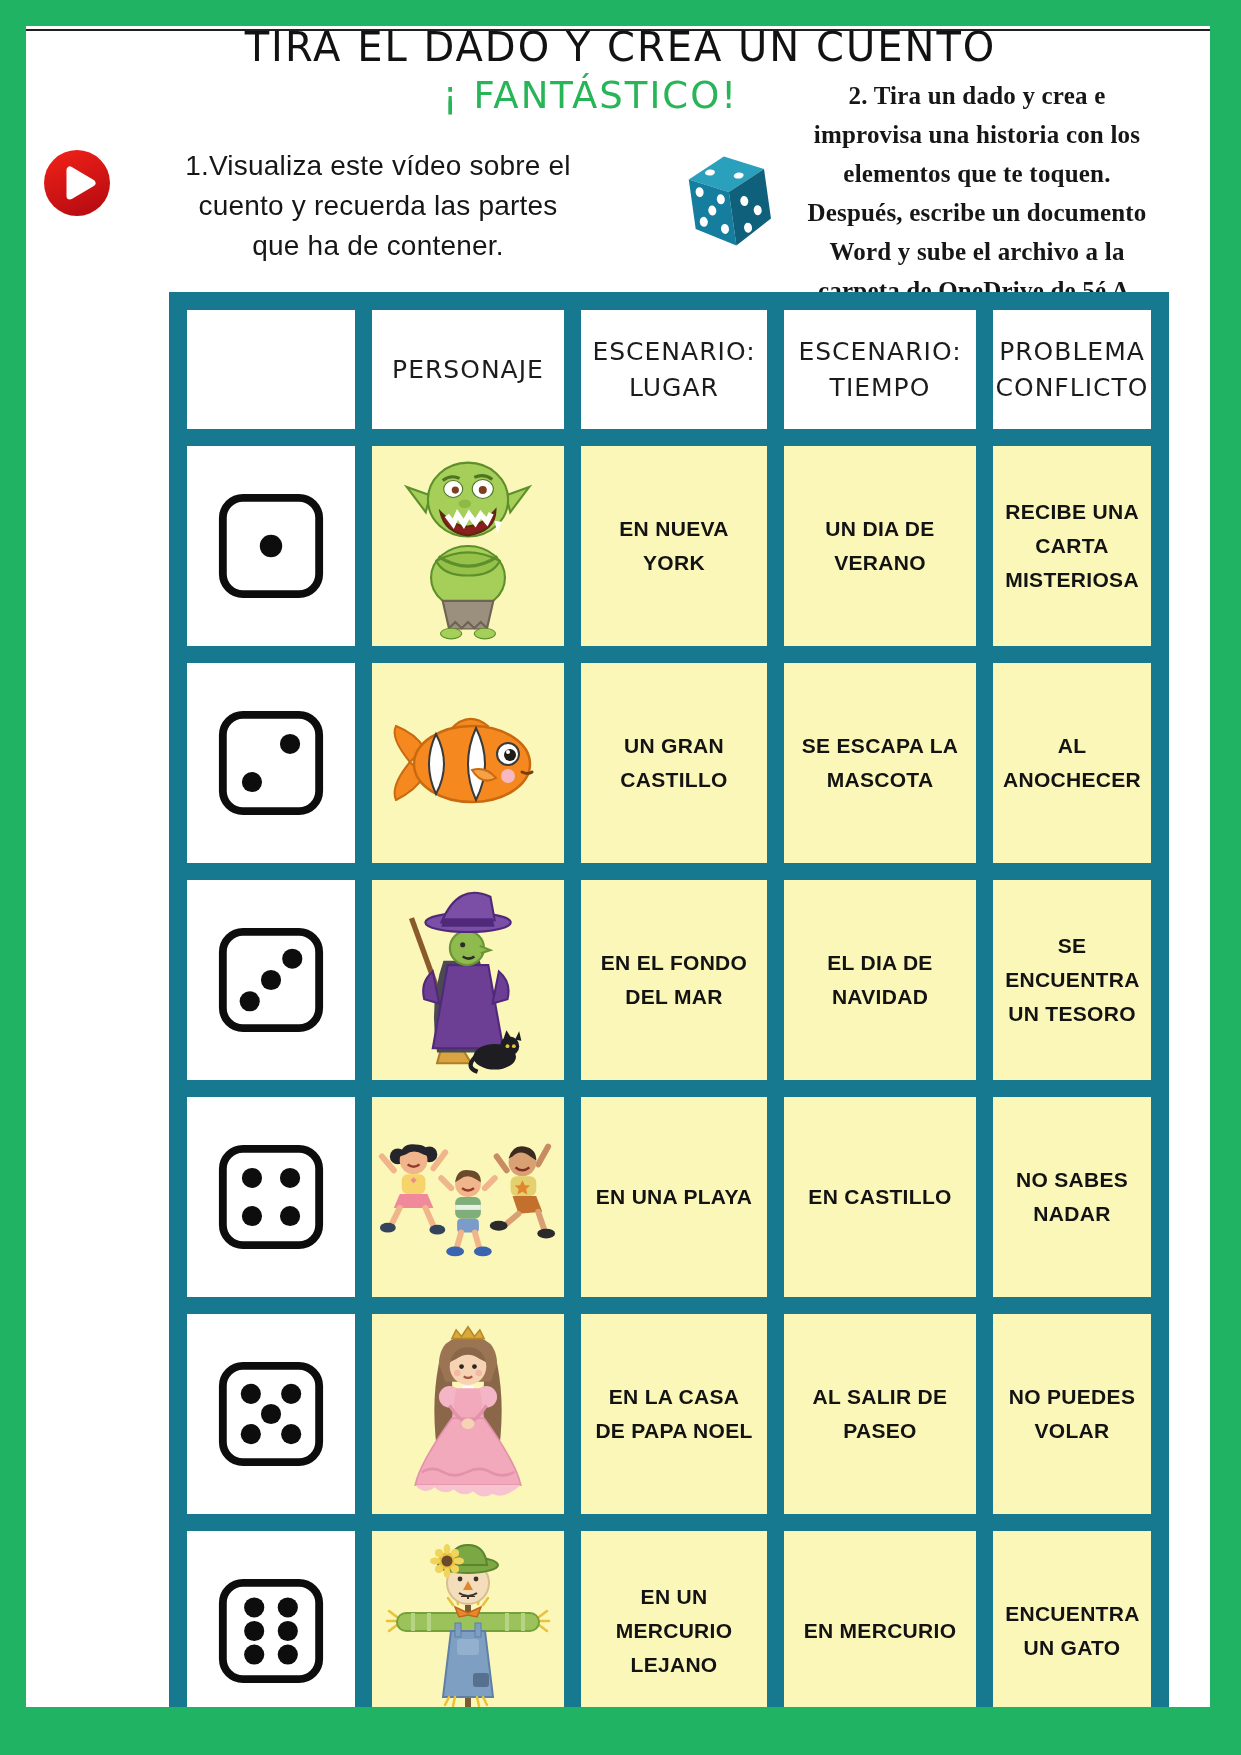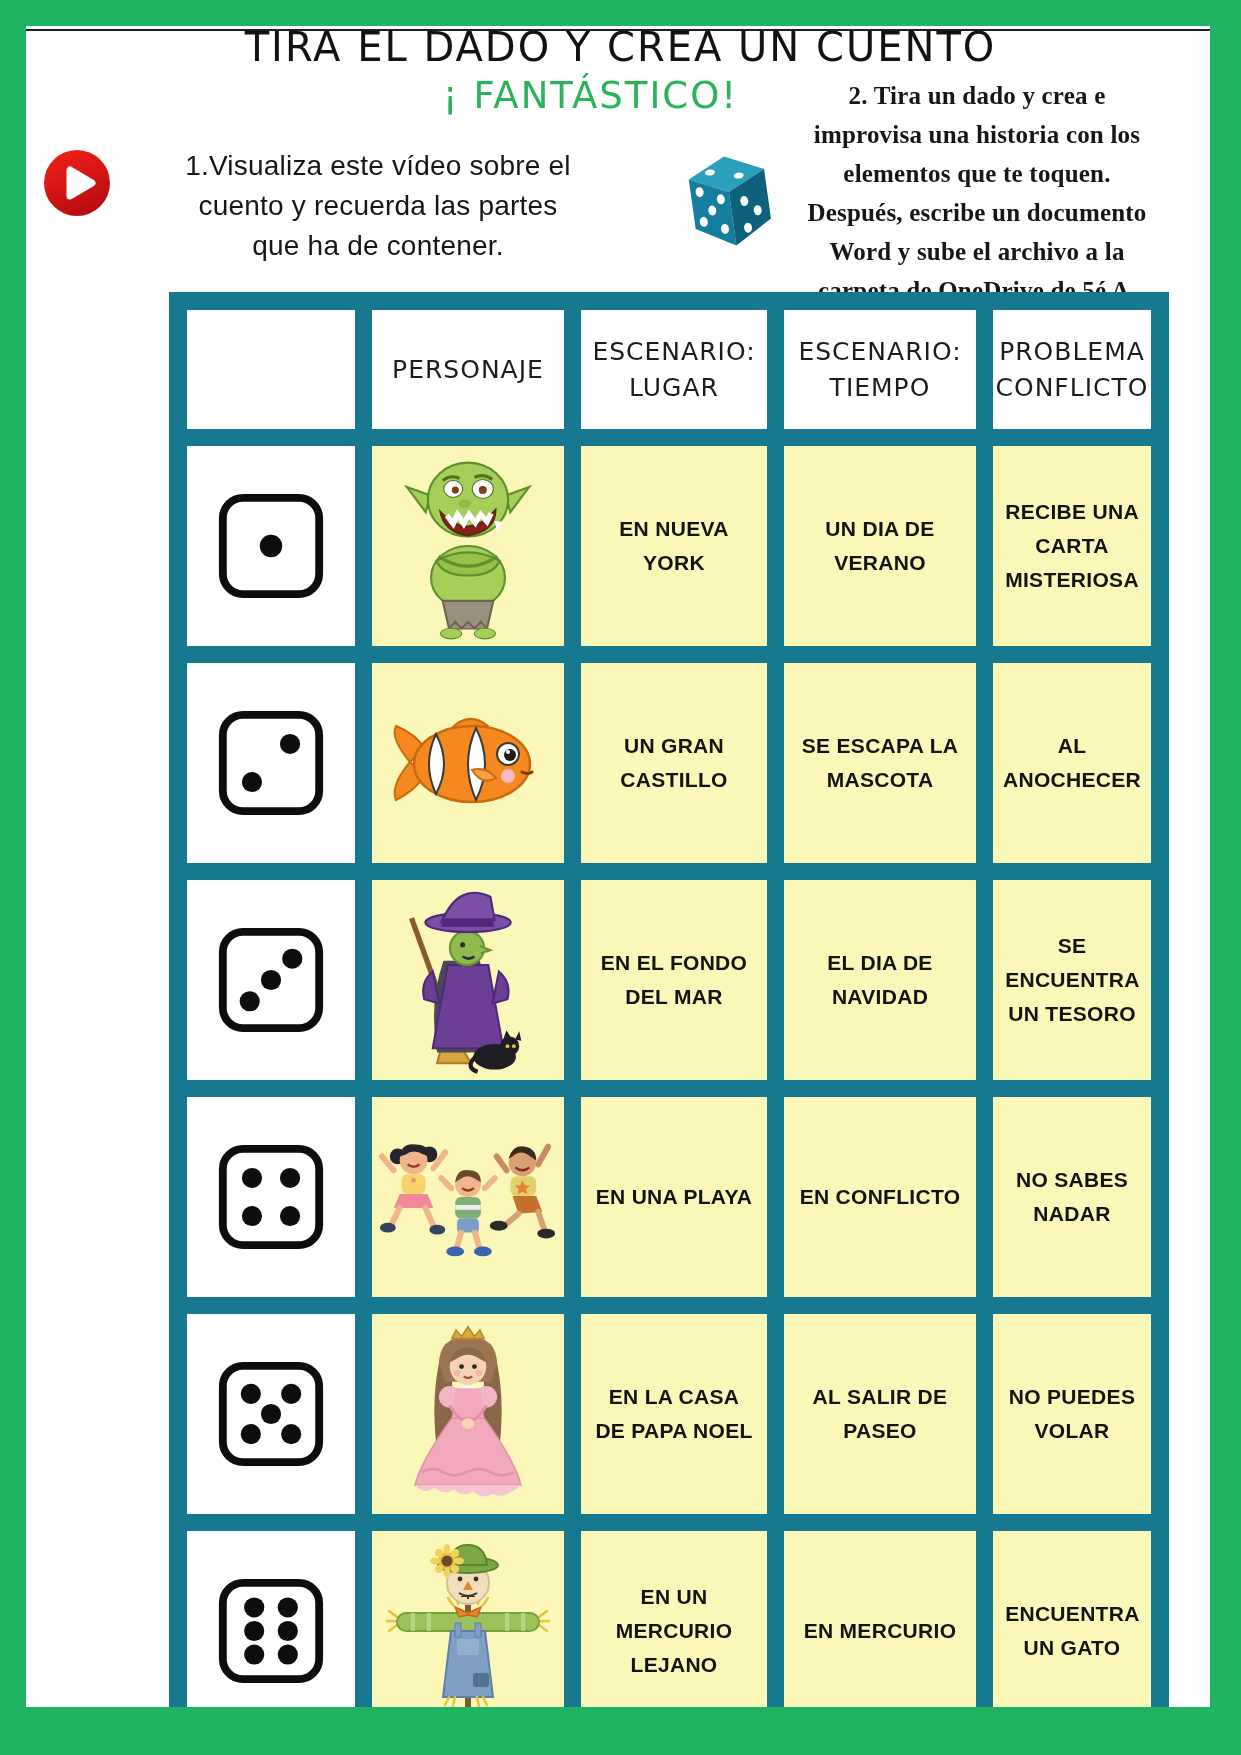--- a/index.html
+++ b/index.html
@@ -267,21 +267,21 @@
         <path d="M143 45 q7 6 14 0" stroke="#7c2f22" stroke-width="2.5" fill="none"></path>
         <rect x="138" y="54" width="26" height="20" rx="6" fill="#e4d06e"></rect>
         <path d="M150 58 l2.4 5 l5.4 .4 l-4 3.6 l1.2 5.4 l-5 -2.8 l-5 2.8 l1.2 -5.4 l-4 -3.6 l5.4 -.4z" fill="#e0862e"></path>
         <polygon points="140,74 164,74 170,90 146,92" fill="#c2702c"></polygon>
         <path d="M146 92 l-12 10 M166 90 l6 18" stroke="#d9a074" stroke-width="6" stroke-linecap="round"></path>
         <ellipse cx="126" cy="104" rx="9" ry="5" fill="#2a2a2a"></ellipse>
           <ellipse cx="174" cy="112" rx="9" ry="5" fill="#2a2a2a"></ellipse>
       </svg>
     </div>
     <div class="cell ctext">EN UNA PLAYA</div>
-    <div class="cell ctext">EN CONFLICTO</div>
+    <div class="cell ctext">EN CASTILLO</div>
     <div class="cell ctext">NO SABES NADAR</div>
 
     <div class="cell white dicecell">
       <svg width="112" height="112" viewBox="0 0 100 100">
         <rect x="7" y="7" width="86" height="86" rx="18" fill="#fff" stroke="#0d0d0d" stroke-width="7"></rect>
         <circle cx="32" cy="32" r="9" fill="#0d0d0d"></circle>
           <circle cx="68" cy="32" r="9" fill="#0d0d0d"></circle>
         <circle cx="50" cy="50" r="9" fill="#0d0d0d"></circle>
         <circle cx="32" cy="68" r="9" fill="#0d0d0d"></circle>
           <circle cx="68" cy="68" r="9" fill="#0d0d0d"></circle>

